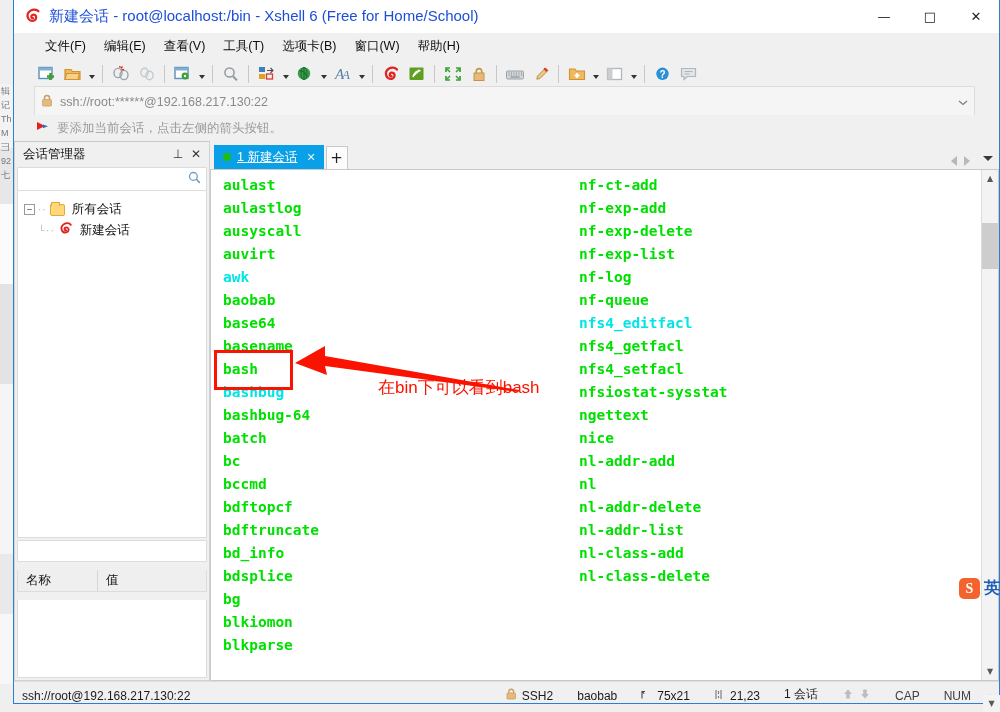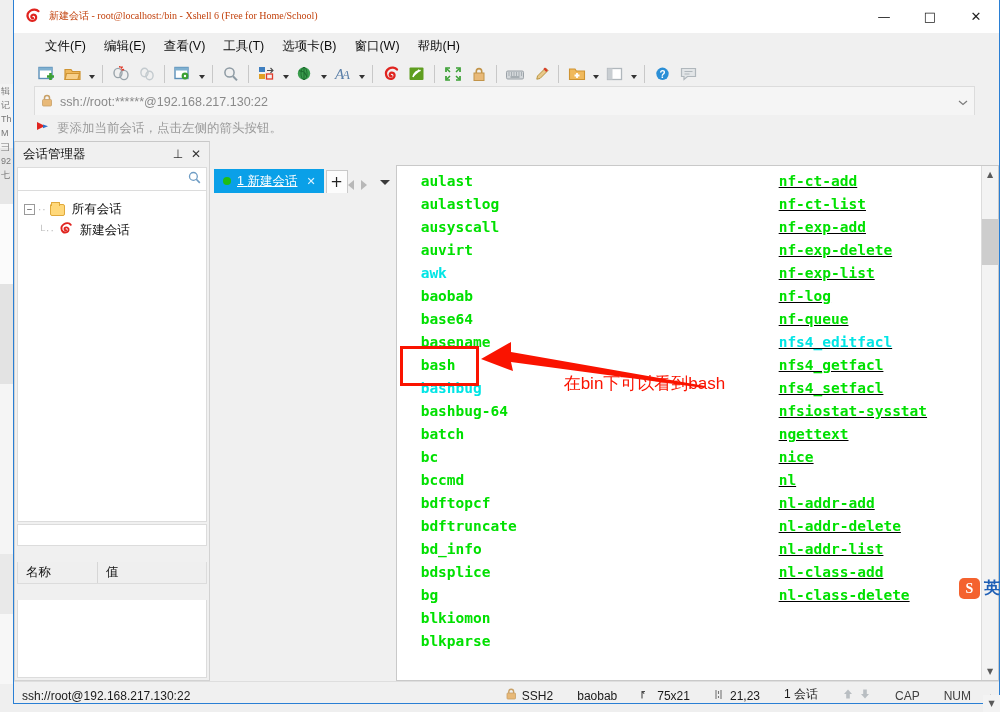--- a/index.html
+++ b/index.html
@@ -34,21 +34,21 @@
   }
 
   
   .titlebar {
     height: 33px; background: #ffffff;
     display: flex; align-items: center;
     border-bottom: 1px solid #ffffff;
     flex: 0 0 33px;
   }
   .title-icon { width: 17px; height: 17px; margin: 0 8px 0 10px; position: relative; flex: 0 0 17px;}
-  .title-text { font-size: 10px; color: #c2410c; white-space: nowrap; font-family: Liberation Serif, serif; }
+  .title-text { font-size: 15px; color: #1d4ed8; white-space: nowrap; }
   .title-spacer { flex: 1; }
   .winbtn {
     width: 46px; height: 32px; display: flex; align-items: center; justify-content: center;
     font-size: 13px; color: #222; font-family: "DejaVu Sans", sans-serif;
   }
 
   
   .menubar {
     height: 26px; background: #f0f0f0; display: flex; align-items: center;
     padding-left: 22px; flex: 0 0 26px;
@@ -128,29 +128,29 @@
   }
   .folder-icon::before {
     content: ''; position: absolute; left: 0; top: -3px; width: 7px; height: 3px;
     background: #ffd87a; border: 1px solid #e0a93b; border-bottom: none; border-radius: 1px 1px 0 0;
   }
   .tree-child { padding-left: 20px; gap: 3px; }
   .child-line { color: #b5b5b5; font-size: 10px; letter-spacing: 1px; }
   .sp-mid { height: 22px; background: #fff; border: 1px solid #dcdcdc; margin: 2px 2px 0 2px; flex: 0 0 22px;}
   .sp-prop-head {
     height: 22px; display: flex; background: #efefef; border: 1px solid #dcdcdc;
-    border-top: none; margin: 16px 2px; flex: 0 0 22px;
+    border-top: none; margin: 8px 2px; flex: 0 0 22px;
   }
   .sp-prop-col { font-size: 12.5px; color: #111; display: flex; align-items: center; padding-left: 8px; }
   .sp-prop-col.c1 { width: 80px; border-right: 1px solid #d6d6d6; }
   .sp-prop-col.c2 { flex: 1; }
   .sp-prop-body { height: 78px; background: #fff; border: 1px solid #dcdcdc; border-top: none; margin: 0 2px 2px 2px; flex: 0 0 78px;}
 
   
-  .termwrap { flex: 1; display: flex; flex-direction: row; min-width: 0; margin-top: 24px; }
+  .termwrap { flex: 1; display: flex; flex-direction: column; min-width: 0; }
   .tabbar {
     height: 28px; display: flex; align-items: flex-end; background: #f0f0f0;
     padding-left: 4px; flex: 0 0 28px;
   }
   .tab {
     height: 24px; background: #0aa0e8; color: #fff; display: flex; align-items: center;
     padding: 0 5px 0 9px; gap: 6px; font-size: 12.5px;
   }
   .tab-dot { width: 8px; height: 8px; border-radius: 50%; background: #1fbd12; }
   .tab-label { text-decoration: underline; white-space: nowrap; }
@@ -178,22 +178,22 @@
     flex: 1; display: flex; border: 1px solid #c9c9c9; background: #fff;
     margin: 0; position: relative; min-height: 0;
   }
   .term {
     flex: 1; position: relative; background: #ffffff; overflow: hidden;
     font-family: "DejaVu Sans Mono", monospace;
     font-size: 14.5px; font-weight: bold; line-height: 23px;
     padding: 4px 0 0 8px;
   }
   .term-col { position: absolute; top: 4px; }
-  .term-col.left { left: 24px; }
-  .term-col.right { left: 382px; text-decoration: underline; }
+  .term-col.left { left: 12px; }
+  .term-col.right { left: 368px; }
   .term-line { white-space: pre; height: 23px; }
   .c-green { color: #00e000; }
   .c-cyan  { color: #00e5e5; }
 
   
   .redbox {
     position: absolute; left: 3px; top: 180px; width: 79px; height: 40px;
     border: 3px solid #fa1300; pointer-events: none;
   }
   .annot-text {
@@ -530,34 +530,33 @@
             <div class="term-line c-green">bdftruncate</div>
             <div class="term-line c-green">bd_info</div>
             <div class="term-line c-green">bdsplice</div>
             <div class="term-line c-green">bg</div>
             <div class="term-line c-green">blkiomon</div>
             <div class="term-line c-green">blkparse</div>
           </div>
 
           <div class="term-col right">
             <div class="term-line c-green">nf-ct-add</div>
-            <div class="term-line c-green">nf-ct-list</div>
             <div class="term-line c-green">nf-exp-add</div>
             <div class="term-line c-green">nf-exp-delete</div>
             <div class="term-line c-green">nf-exp-list</div>
             <div class="term-line c-green">nf-log</div>
             <div class="term-line c-green">nf-queue</div>
             <div class="term-line c-cyan">nfs4_editfacl</div>
             <div class="term-line c-green">nfs4_getfacl</div>
             <div class="term-line c-green">nfs4_setfacl</div>
             <div class="term-line c-green">nfsiostat-sysstat</div>
             <div class="term-line c-green">ngettext</div>
             <div class="term-line c-green">nice</div>
+            <div class="term-line c-green">nl-addr-add</div>
             <div class="term-line c-green">nl</div>
-            <div class="term-line c-green">nl-addr-add</div>
             <div class="term-line c-green">nl-addr-delete</div>
             <div class="term-line c-green">nl-addr-list</div>
             <div class="term-line c-green">nl-class-add</div>
             <div class="term-line c-green">nl-class-delete</div>
           </div>
 
           <div class="redbox"></div>
           <svg class="arrow-svg" width="240" height="50" viewBox="0 0 240 50">
             <path d="M238 48 L44 14 L44 4 L14 21 L46 33 L44 24 L237 50 Z" fill="#fa1300"></path>
           </svg>

